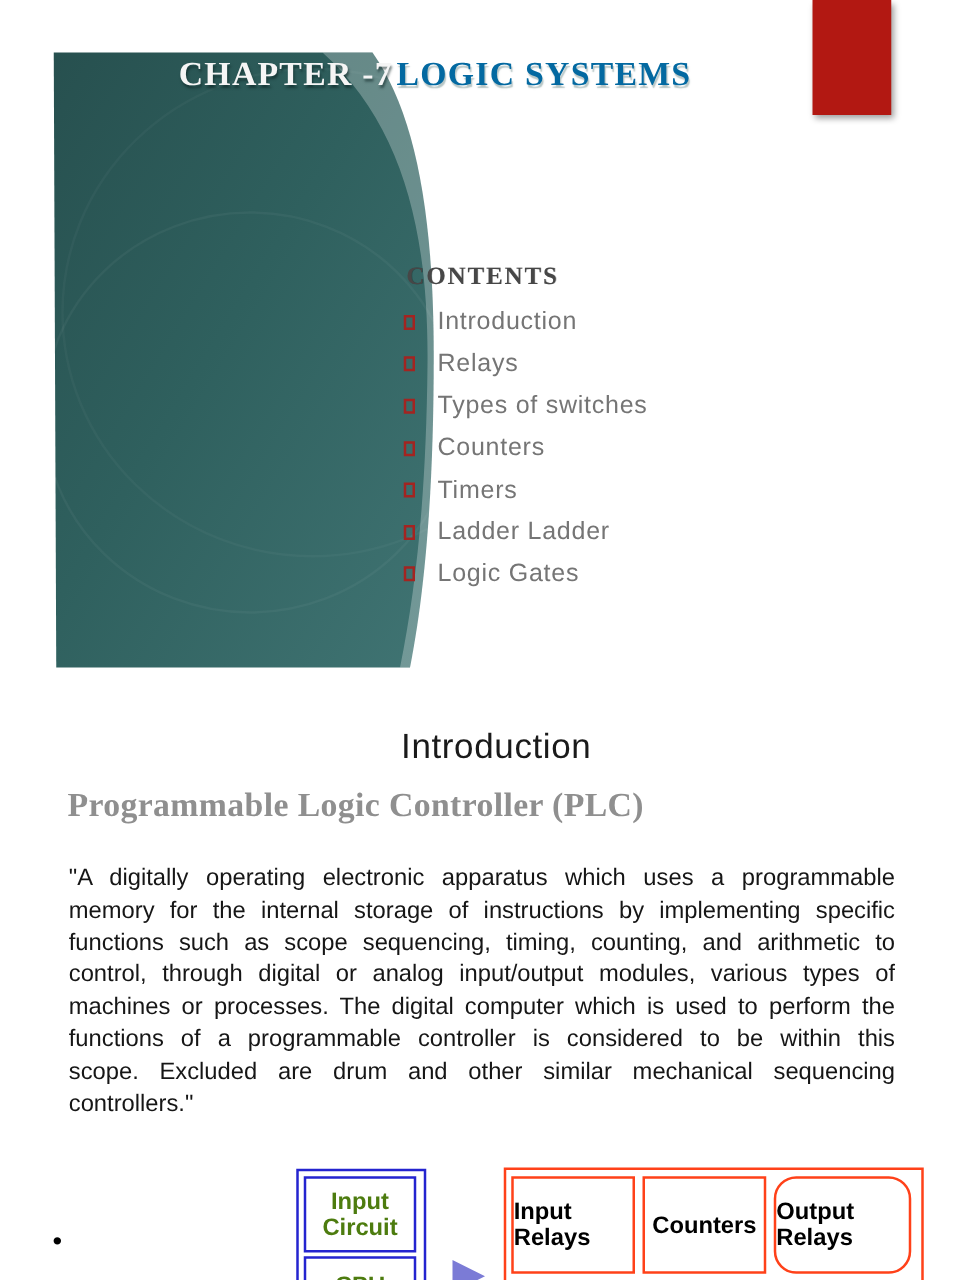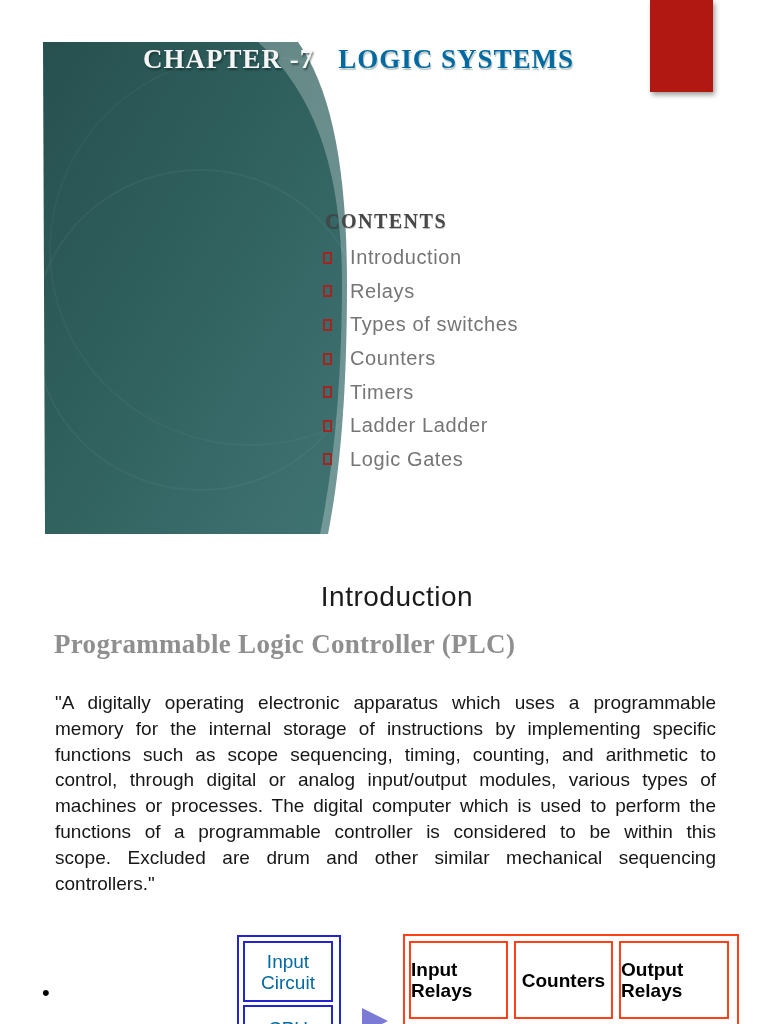--- a/index.html
+++ b/index.html
@@ -14,21 +14,21 @@
   .red-tab {
     position:absolute; left:650px; top:0; width:63px; height:92px;
     background:#b21812; box-shadow:2px 3px 5px rgba(0,0,0,0.38);
   }
 
   .main-title {
     position:absolute; left:143px; top:44px; white-space:nowrap;
     font-family:"Liberation Serif", serif; font-weight:bold;
     font-size:27px; letter-spacing:1px;
   }
-  .main-title .t1 { color:#f5f5f5; text-shadow:1px 2px 2px rgba(8,30,30,0.55); margin-right:24px; }
+  .main-title .t1 { color:#f5f5f5; text-shadow:1px 2px 2px rgba(8,30,30,0.55); margin-right:3px; }
   .main-title .t2 { color:#0369a1; text-shadow:1px 2px 1px rgba(110,140,140,0.5); }
 
   .contents-head {
     position:absolute; left:325px; top:210px;
     font-family:"Liberation Serif", serif; font-weight:bold;
     font-size:20px; letter-spacing:1.5px; color:#474747;
     text-shadow:0.5px 0.5px 0 rgba(0,0,0,0.25);
   }
   .contents-list { position:absolute; left:323px; top:241px; margin:0; padding:0; list-style:none; }
   .contents-list li { display:flex; align-items:center; height:33.6px; }
@@ -58,21 +58,21 @@
 
   .dot-bullet { position:absolute; left:42px; top:980px; font-size:22px; color:#000; }
 
   .blue-group {
     position:absolute; left:237px; top:935px; width:100px; height:100px;
     border:2px solid #2424cf; background:#ffffff;
   }
   .box-blue {
     position:absolute; left:4px; width:86px; border:2px solid #2424cf;
     display:flex; align-items:center; justify-content:center; text-align:center;
-    font-weight:normal; font-size:19px; line-height:21px; color:#0369a1;
+    font-weight:bold; font-size:19px; line-height:21px; color:#4d7c0f;
   }
   .box-input-circuit { top:4px; height:57px; }
   .box-cpu { top:68px; height:42px; }
 
   .flow-arrow {
     position:absolute; left:362px; top:1008px; width:0; height:0;
     border-top:13px solid transparent; border-bottom:13px solid transparent;
     border-left:26px solid #7b7bd6;
   }
 
@@ -80,21 +80,21 @@
     position:absolute; left:403px; top:934px; width:332px; height:100px;
     border:2px solid #ff4119; background:#ffffff;
   }
   .box-red {
     position:absolute; top:5px; height:74px; border:2px solid #ff4119;
     display:flex; align-items:center; justify-content:center; text-align:left;
     font-weight:bold; font-size:19px; line-height:21px; color:#000;
   }
   .box-input-relays { left:4px; width:95px; }
   .box-counters { left:109px; width:95px; }
-  .box-output-relays { left:214px; width:106px; }
+  .box-output-relays { left:214px; width:106px;border-radius:18px; }
 </style>
 </head>
 <body>
 
 <div class="page">
 
   <section>
     <svg class="teal-svg" width="360" height="540" viewBox="0 0 360 540">
       <defs>
         <linearGradient id="tealGrad" x1="0" y1="0" x2="1" y2="1">

